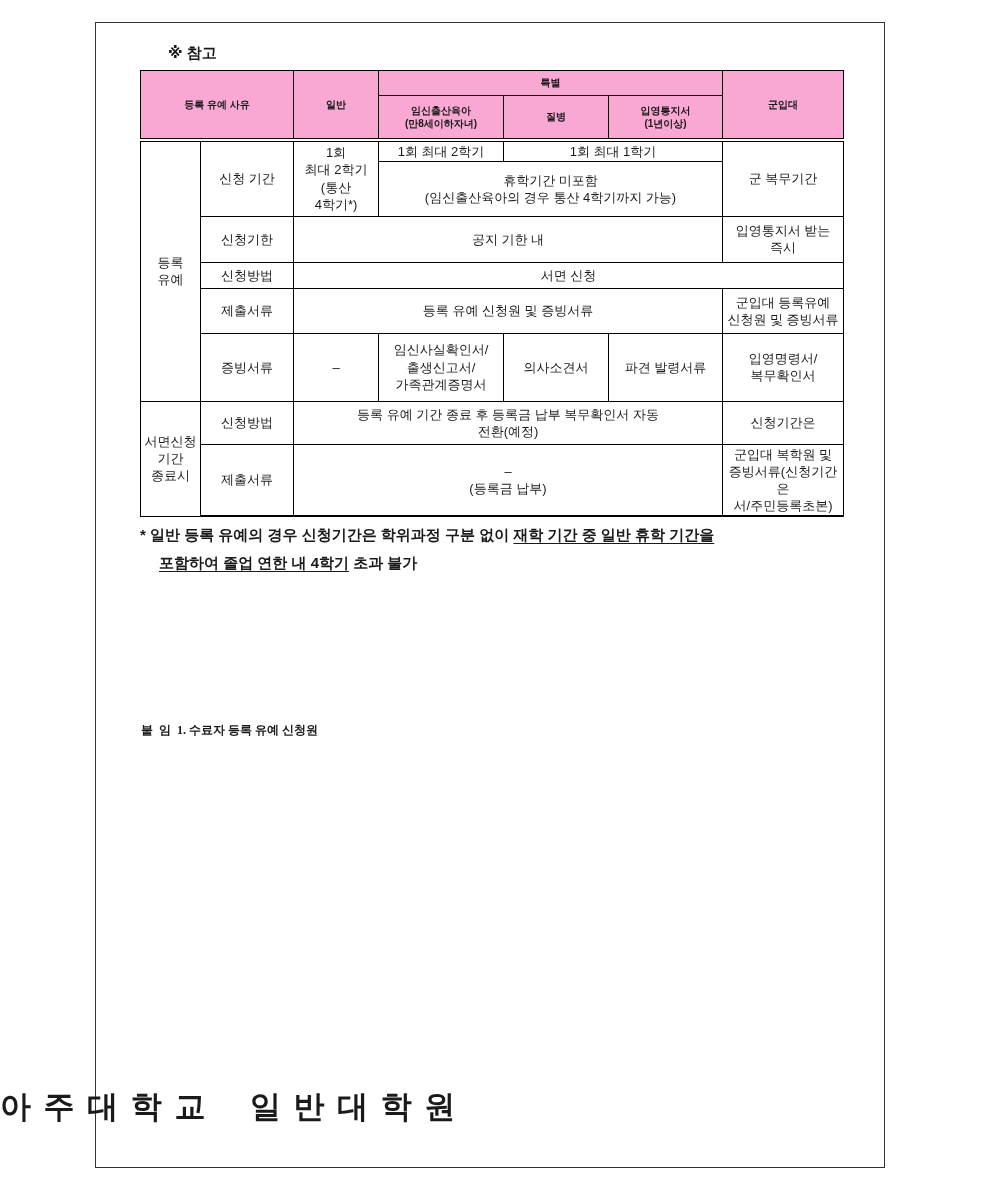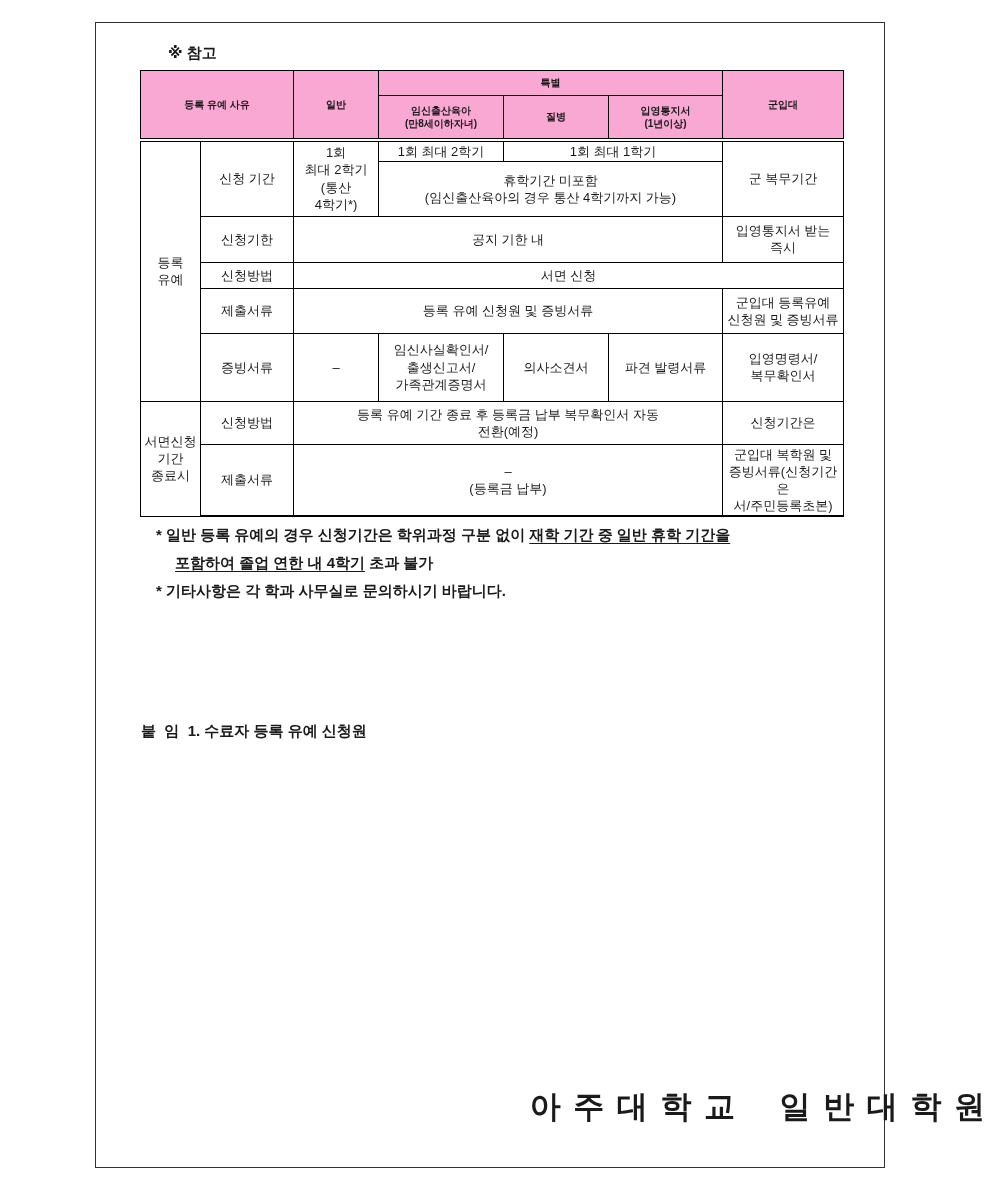--- a/index.html
+++ b/index.html
@@ -47,38 +47,38 @@
   }
   .tbl tr.rowC > td { border-top: 4px double #000; margin-top: 10px; }
   .tbl tr.rowJ > td { border-bottom: 2px solid #000; }
   .footnotes {
     position: absolute;
     left: 140px; top: 521px;
     width: 730px;
     font-size: 15px;
     font-weight: bold;
     line-height: 28px;
-    margin-left: 16px;
   }
   .footnotes .cont { padding-left: 19px; }
   .footnotes u { text-underline-offset: 3px; }
   .attachments {
     position: absolute;
     left: 141px; top: 648px;
-    font-size: 15px;
+    font-size: 12px;
     font-weight: bold;
     line-height: 33px;
     white-space: pre;
+    font-family: Liberation Serif, serif;
   }
   .attachments .item2 { padding-left: 64px; }
   .footer-title {
     position: absolute;
     left: 0; top: 1086px;
     width: 987px;
-    text-align: right;
+    text-align: left;
     font-size: 31px;
     font-weight: bold;
     letter-spacing: 2px;
     white-space: pre;
   }
 </style>
 </head>
 <body>
 
 <div class="page">
@@ -180,21 +180,20 @@
         <td>군입대 복학원 및
 증빙서류(신청기간은
 서/주민등록초본)</td>
       </tr>
     </tbody>
   </table>
 
   <div class="footnotes">
     <div><span>* 일반 등록 유예의 경우 신청기간은 학위과정 구분 없이 </span><u>재학 기간 중 일반 휴학 기간을</u></div>
     <div class="cont"><u>포함하여 졸업 연한 내 4학기</u><span> 초과 불가</span></div>
-    <div>* 기타사항은 각 학과 사무실로 문의하시기 바랍니다.</div>
   </div>
 
   <div class="attachments">
     <div><span>붙  임  </span><span>1. 수료자 등록 유예 신청원</span></div>
   </div>
 
   <div class="footer-title">아 주 대 학 교    일 반 대 학 원</div>
 
 </div>
 

